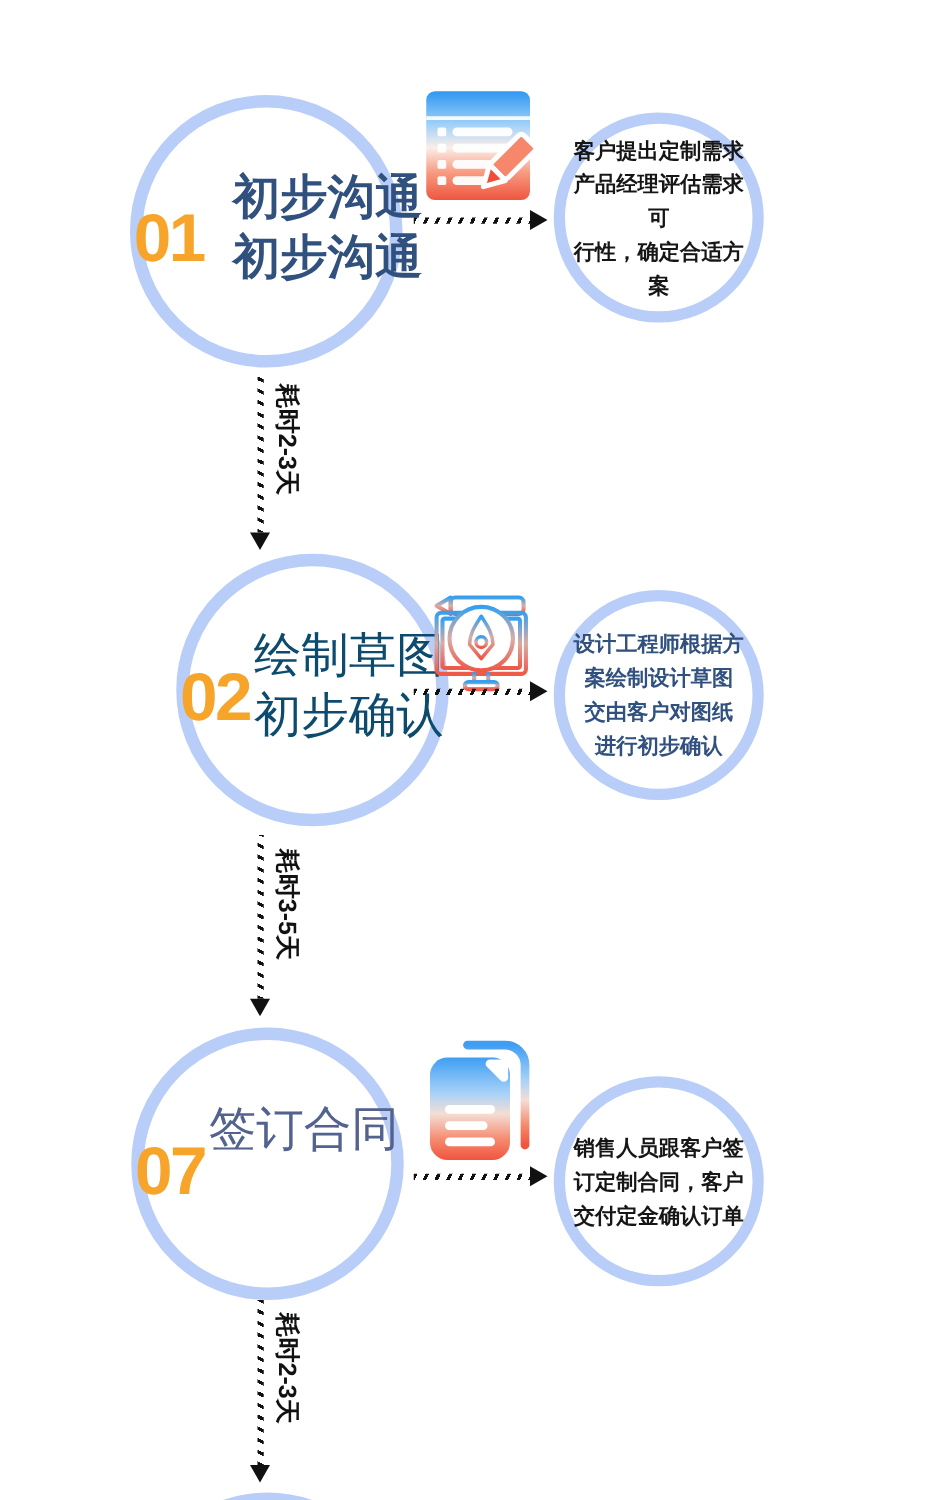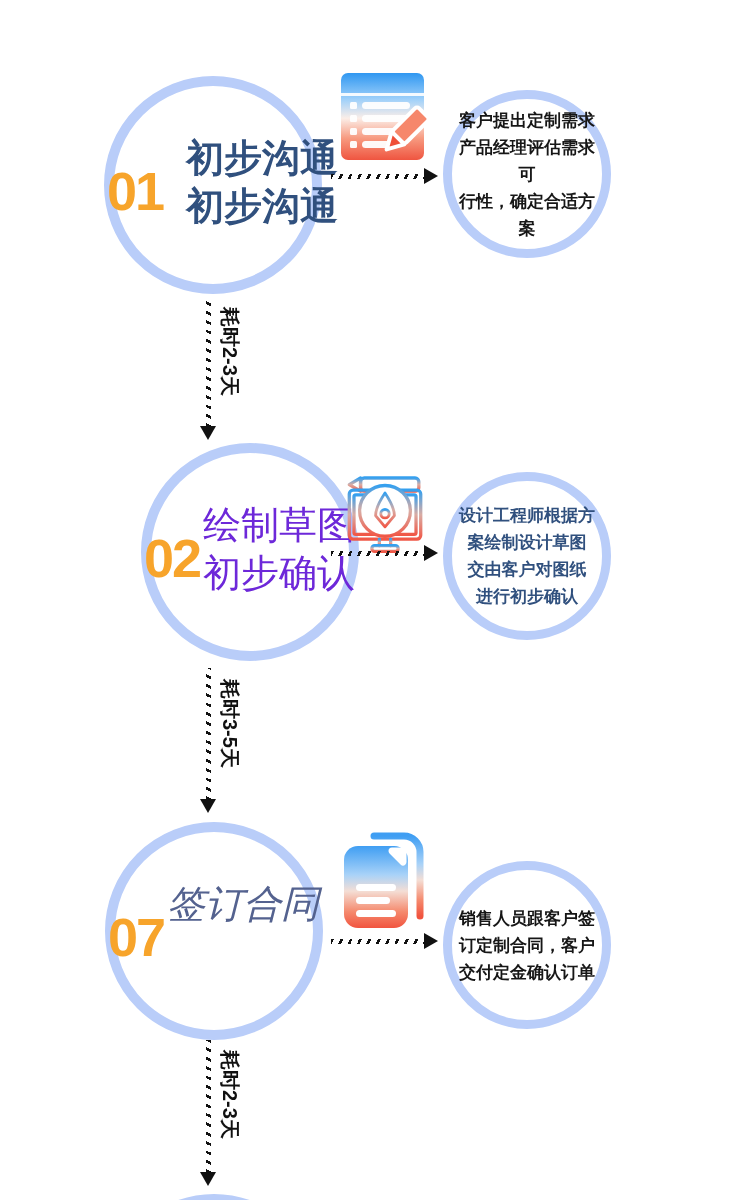--- a/index.html
+++ b/index.html
@@ -24,22 +24,22 @@
   }
   .num{
     position:absolute;left:-7px;top:74px;
     font-size:54px;font-weight:700;color:var(--num-orange);letter-spacing:-2px;text-align:right;
   }
   .title{
     position:absolute;left:52px;top:48px;
     font-size:38px;line-height:48px;white-space:nowrap;
   }
   .t1{color:var(--navy);font-weight:700;margin-left:20px;}
-  .t2{color:#6d28d9;font-weight:400;}
-  .t3{color:var(--slate);font-weight:400;font-style:italic;}
+  .t2{color:#0c4a6e;font-weight:400;}
+  .t3{color:var(--slate);font-weight:400;}
   .desc{
     font-size:17px;line-height:27px;font-weight:600;white-space:pre-line;
     width:162px;
   }
   .desc-dark{color:var(--ink);}
   .desc-blue{color:var(--navy);}
   
   .h-arrow{position:absolute;display:flex;align-items:center;height:16px;}
   .h-dash{
     flex:1;height:5px;

